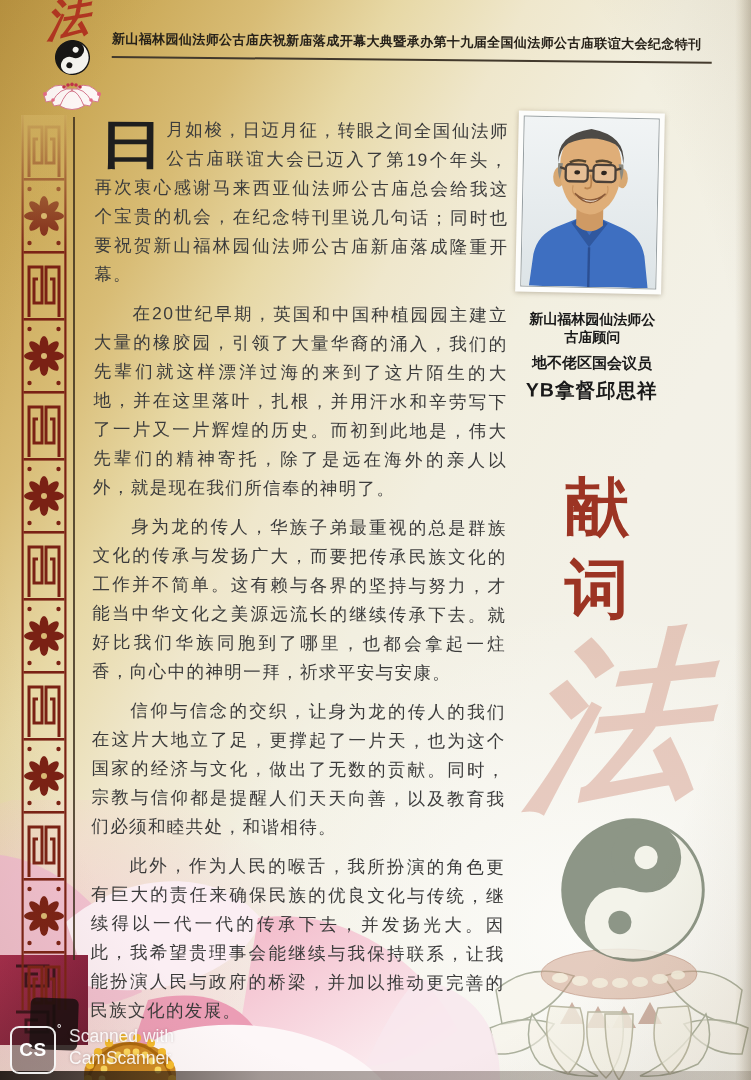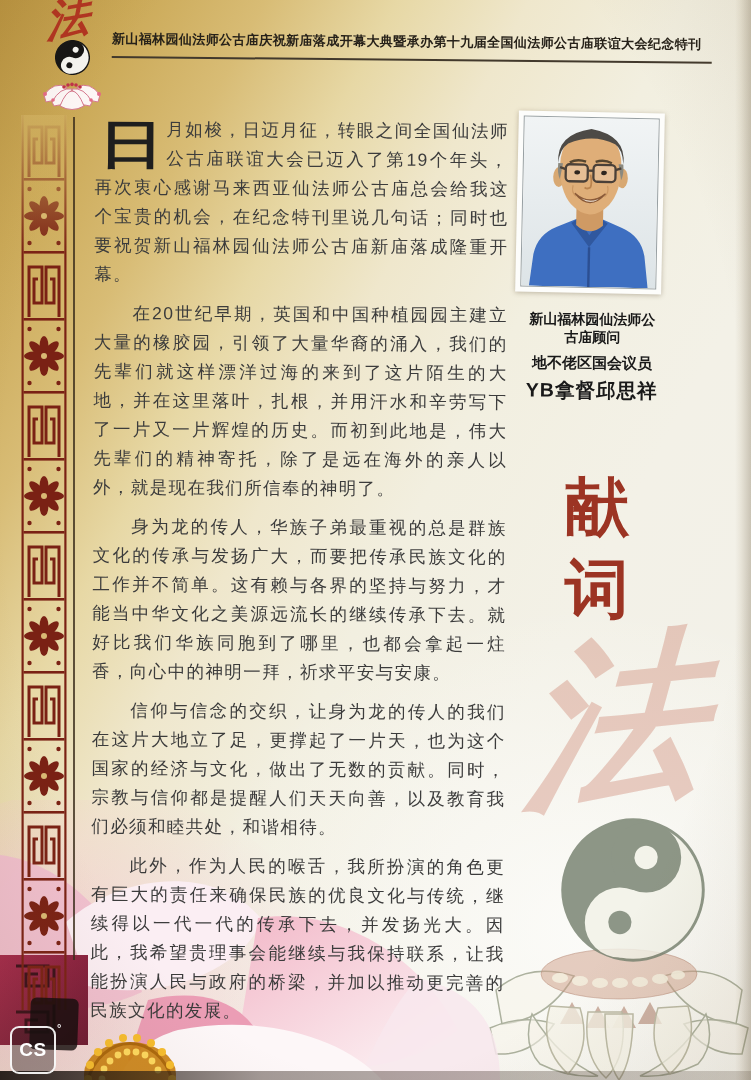--- a/index.html
+++ b/index.html
@@ -309,15 +309,19 @@
   <div class="abs vignette"></div>
   <div class="abs edge-right"></div>
   <div class="abs edge-bottom"></div>
 
   <div class="abs cs-shadow"></div>
   <div class="abs cs-wrap">
     <div class="cs-box">
       <span>CS</span>
       <span class="cs-degree">°</span>
     </div>
+    <div class="cs-text">
+      <div>Scanned with</div>
+      <div>CamScanner</div>
+    </div>
   </div>
 
 </div>
 
 </body></html>

